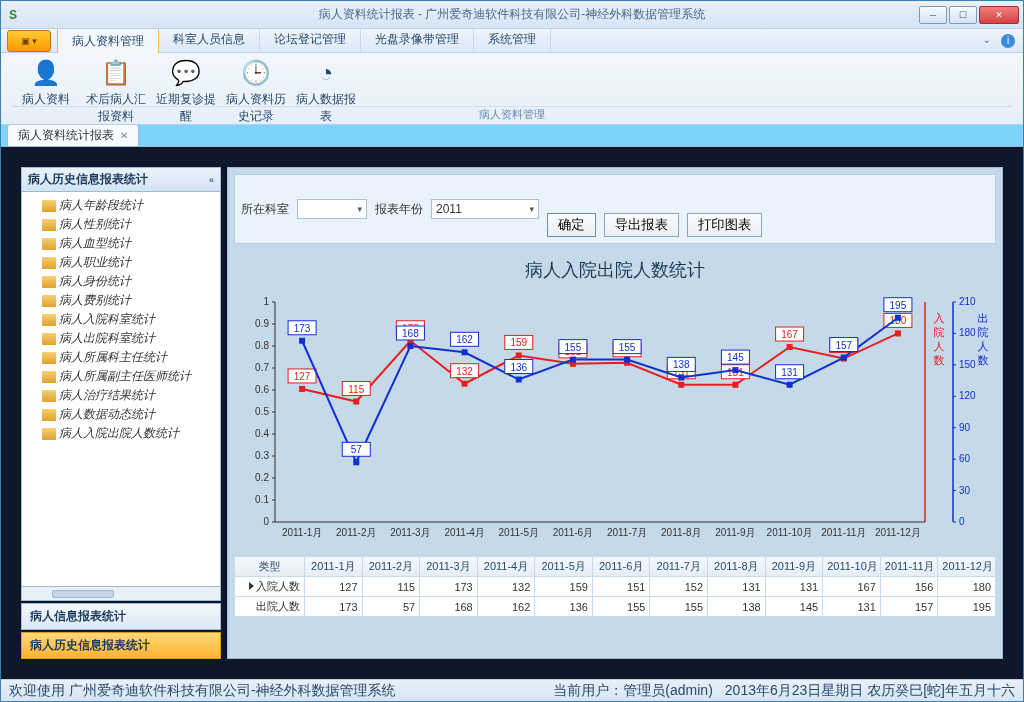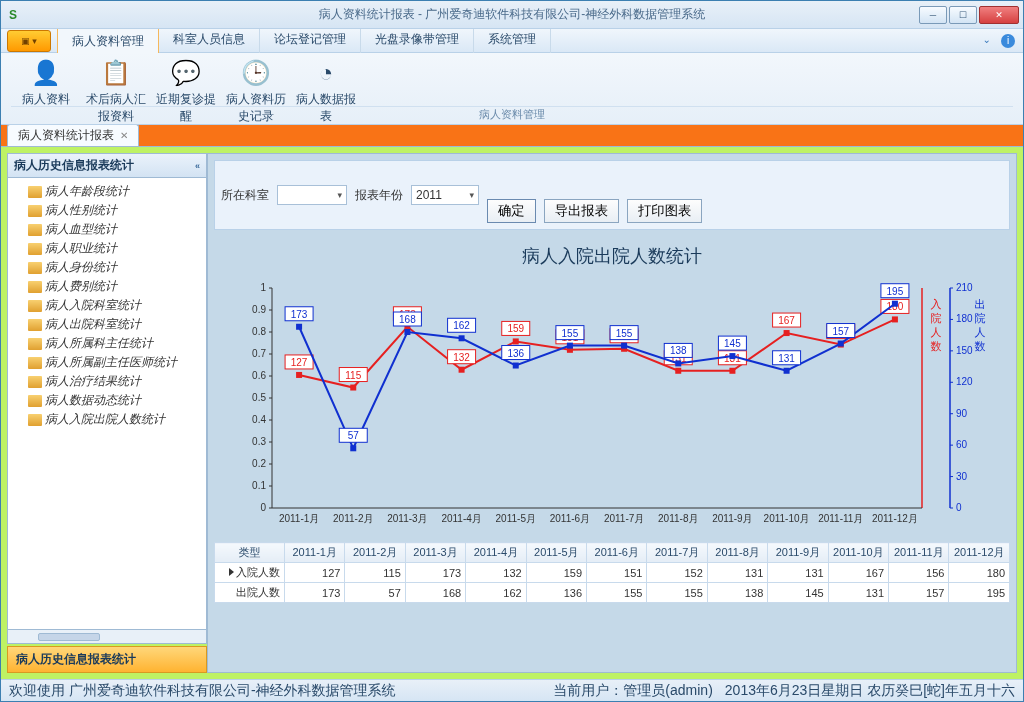--- a/index.html
+++ b/index.html
@@ -13,39 +13,39 @@
 .win-btn.close { background: linear-gradient(#f08080, #d64040); border-color: #a03030; color: #fff; width: 40px; }
 .menubar { height: 24px; background: linear-gradient(#f0f6fc, #dae8f6); display: flex; align-items: center; border-bottom: 1px solid #b9d1e8; }
 .app-btn { width: 44px; height: 22px; margin: 0 6px; background: linear-gradient(#ffcc33, #ff9900); border: 1px solid #cc7700; border-radius: 3px; display: flex; align-items: center; justify-content: center; color: #704000; font-size: 9px; }
 .menu-tab { padding: 4px 14px; color: #2a4a6a; cursor: pointer; border-right: 1px solid #c8daea; }
 .menu-tab.active { background: #f2f7fc; border: 1px solid #f5b85d; border-bottom: none; border-top: 2px solid #f5a623; }
 .minihelp { margin-left: auto; margin-right: 8px; color: #3a7abc; display: flex; gap: 10px; font-size: 10px; }
 .ribbon { height: 72px; background: linear-gradient(#f2f7fc, #e6eff8); display: flex; align-items: flex-start; padding: 4px 10px 0 10px; border-bottom: 1px solid #b9d1e8; position: relative; }
 .ribbon-item { width: 70px; text-align: center; color: #2a4a6a; cursor: pointer; }
 .ribbon-icon { width: 32px; height: 32px; margin: 0 auto 2px auto; display: flex; align-items: center; justify-content: center; font-size: 24px; }
 .ribbon-group-label { position: absolute; bottom: 2px; left: 10px; right: 10px; text-align: center; color: #6a8aaa; font-size: 11px; border-top: 1px solid #d0e0f0; }
-.tabstrip { height: 22px; background: #f97316; display: flex; align-items: flex-end; padding: 0 6px; border-bottom: 1px solid #9fbad4; }
+.tabstrip { height: 22px; background: #7dd3fc; display: flex; align-items: flex-end; padding: 0 6px; border-bottom: 1px solid #9fbad4; }
 .doc-tab { background: #f7fbff; border: 1px solid #9fbad4; border-bottom: none; padding: 2px 10px; border-radius: 3px 3px 0 0; display: flex; align-items: center; gap: 6px; }
 .doc-tab .x { color: #888; cursor: pointer; font-size: 10px; }
-.content { flex: 1; background: #bef264; display: flex; padding: 6px; min-height: 0; }
+.content { flex: 1; background: #0f172a; display: flex; padding: 20px; gap: 6px; min-height: 0; }
 .left-panel { width: 200px; display: flex; flex-direction: column; }
 .panel-header { background: linear-gradient(#eaf2fb, #d3e3f3); border: 1px solid #9fbad4; padding: 3px 6px; color: #1a3a5a; font-weight: bold; display: flex; align-items: center; }
 .panel-header .collapse { margin-left: auto; font-size: 9px; color: #3a6a9a; cursor: pointer; }
 .tree-box { flex: 1; background: #fff; border: 1px solid #9fbad4; border-top: none; overflow: auto; padding: 4px 2px; }
 .tree-item { padding: 1px 2px 1px 18px; white-space: nowrap; cursor: pointer; display: flex; align-items: center; gap: 3px; font-style: italic; }
 .tree-item::before { content: ""; display: inline-block; width: 14px; height: 12px; background: linear-gradient(#f8d070, #e0a030); border-radius: 1px; }
 .left-scroll { height: 14px; background: #e8f0f8; border: 1px solid #9fbad4; border-top: none; position: relative; }
 .left-scroll::after{content:"";position:absolute;left:30px;top:3px;width:60px;height:6px;background:#c5d5e8;border:1px solid #9fbad4;border-radius:2px;}
 .accordion-bar { background: linear-gradient(#f2f7fc, #dde9f5); border: 1px solid #9fbad4; padding: 4px 8px; color: #1a3a5a; font-weight: bold; cursor: pointer; margin-top: 2px; }
 .accordion-bar.active { background: linear-gradient(#ffd77a, #ffb331); border-color: #d99a20; }
 .main-panel { flex: 1; background: #c5d9e8; border: 1px solid #9fbad4; padding: 6px; display: flex; flex-direction: column; min-height: 0; }
 .filter-bar { background: #eaf2fb; border: 1px solid #b9d1e8; padding: 6px; display: flex; align-items: center; gap: 8px; }
 .combo { background: #fff; border: 1px solid #a8c0d8; height: 20px; padding: 0 4px; display: flex; align-items: center; }
 .combo.small { width: 70px; }
-.combo.med { width: 68px; }
+.combo.med { width: 108px; }
 .combo .arrow { margin-left: auto; font-size: 9px; color: #555; }
 .btn { background: linear-gradient(#fdfdfd, #e8eef4); border: 1px solid #8aa5c0; padding: 2px 10px; cursor: pointer; margin-top: 32px; }
 .btn.bordered { border: 1px solid #6a8ab0; }
 .chart-area { margin-top: 8px; flex: 1; display: flex; flex-direction: column; min-height: 0; }
 .chart-title { text-align: center; font-size: 18px; color: #1a3a5a; font-family: SimSun, serif; padding: 6px 0 10px 0; }
 svg.chart { width: 100%; height: 260px; }
 .data-table { margin-top: 4px; border: 1px solid #9fbad4; background: #fff; border-collapse: collapse; width: 100%; table-layout: fixed; }
 .data-table th, .data-table td { border: 1px solid #c8daec; padding: 2px 4px; text-align: right; font-size: 11px; white-space: nowrap; }
 .data-table th { background: linear-gradient(#f5f9fd, #e4edf6); color: #2a4a6a; text-align: center; font-weight: normal; }
 .data-table td.row-label { text-align: right; }
@@ -132,20 +132,21 @@
           <div class="tree-item">病人费别统计</div>
           <div class="tree-item">病人入院科室统计</div>
           <div class="tree-item">病人出院科室统计</div>
           <div class="tree-item">病人所属科主任统计</div>
           <div class="tree-item">病人所属副主任医师统计</div>
           <div class="tree-item">病人治疗结果统计</div>
           <div class="tree-item">病人数据动态统计</div>
           <div class="tree-item">病人入院出院人数统计</div>
         </div>
       <div class="left-scroll"></div>
+      <div class="accordion-bar">病人信息报表统计</div>
       <div class="accordion-bar active">病人历史信息报表统计</div>
     </div>
 
     <div class="main-panel">
       <div class="filter-bar">
         <span>所在科室</span>
         <div class="combo small">
             <span></span>
             <span class="arrow">▾</span>
           </div>

